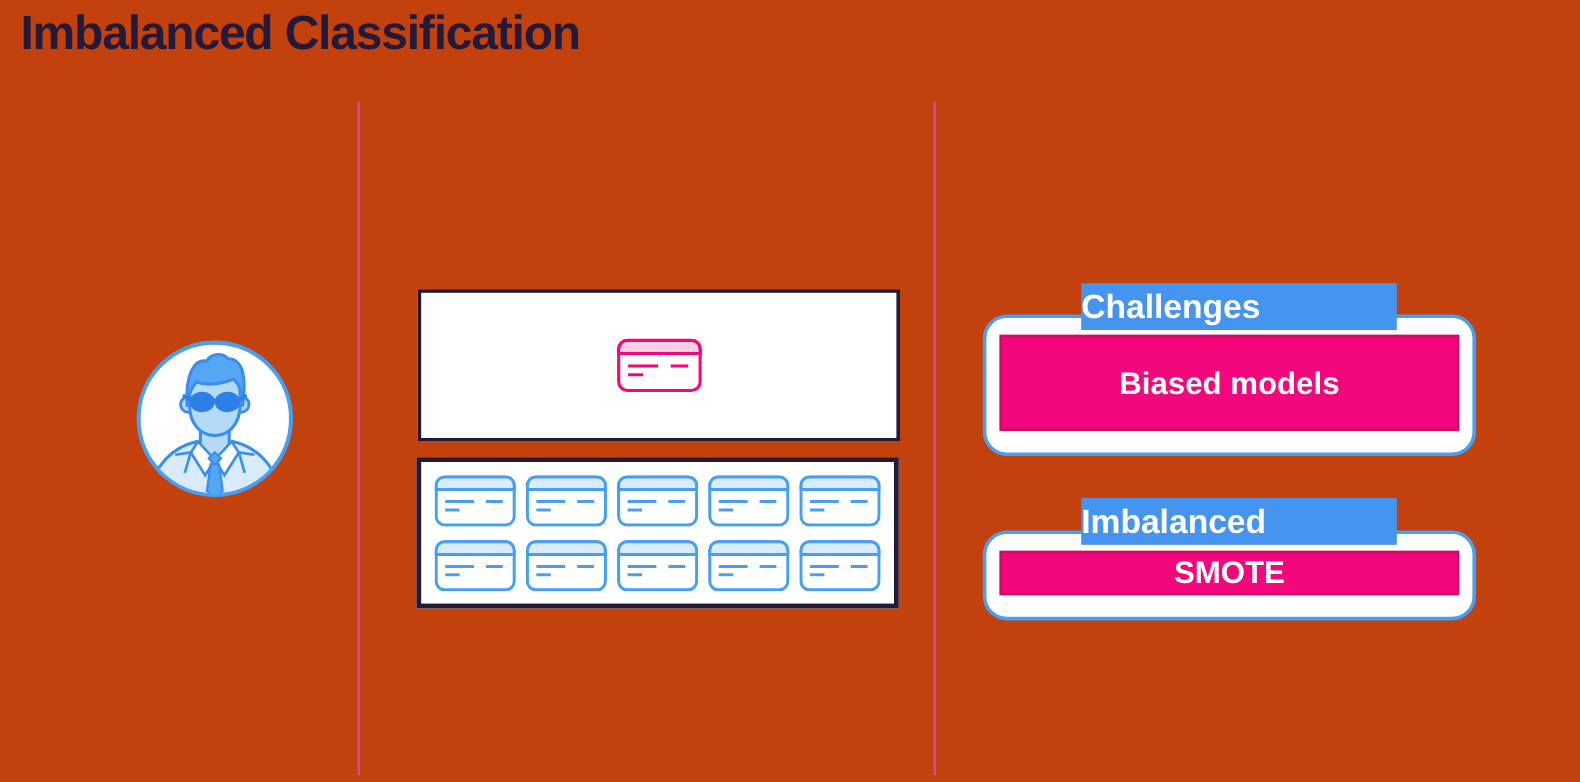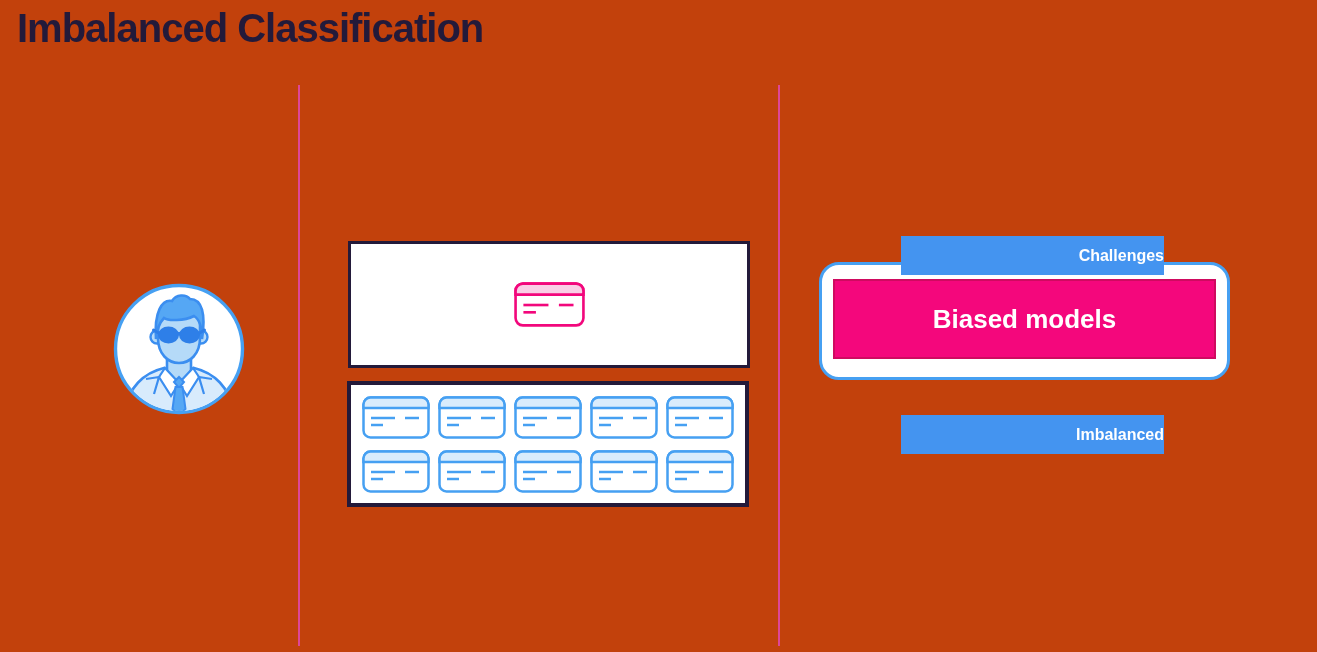--- a/index.html
+++ b/index.html
@@ -58,25 +58,25 @@
     align-content: center;
   }
   .card-slot { line-height: 0; }
 
   .panel-tab {
     position: absolute;
     left: 901px;
     width: 263px; height: 39px;
     background: var(--blue, #4494f0);
     color: #fff;
-    font-size: 16px;
+    font-size: 28px;
     font-weight: 700;
     display: flex;
     align-items: center;
-    justify-content: flex-end;
+    justify-content: flex-start;
     z-index: 2;
   }
   .tab-challenges { top: 236px; }
   .tab-techniques { top: 415px; }
 
   .panel-container {
     position: absolute;
     left: 819px;
     width: 411px;
     background: #fff;
@@ -233,14 +233,19 @@
   </div>
   <div class="panel-container container-challenges">
     <div class="pink-bar">
       <span>Biased models</span>
     </div>
   </div>
 
   <div class="panel-tab tab-techniques">
     <span>Imbalanced</span>
   </div>
+  <div class="panel-container container-techniques">
+    <div class="pink-bar">
+      <span>SMOTE</span>
+    </div>
+  </div>
 
 </div>
 
 </body></html>

